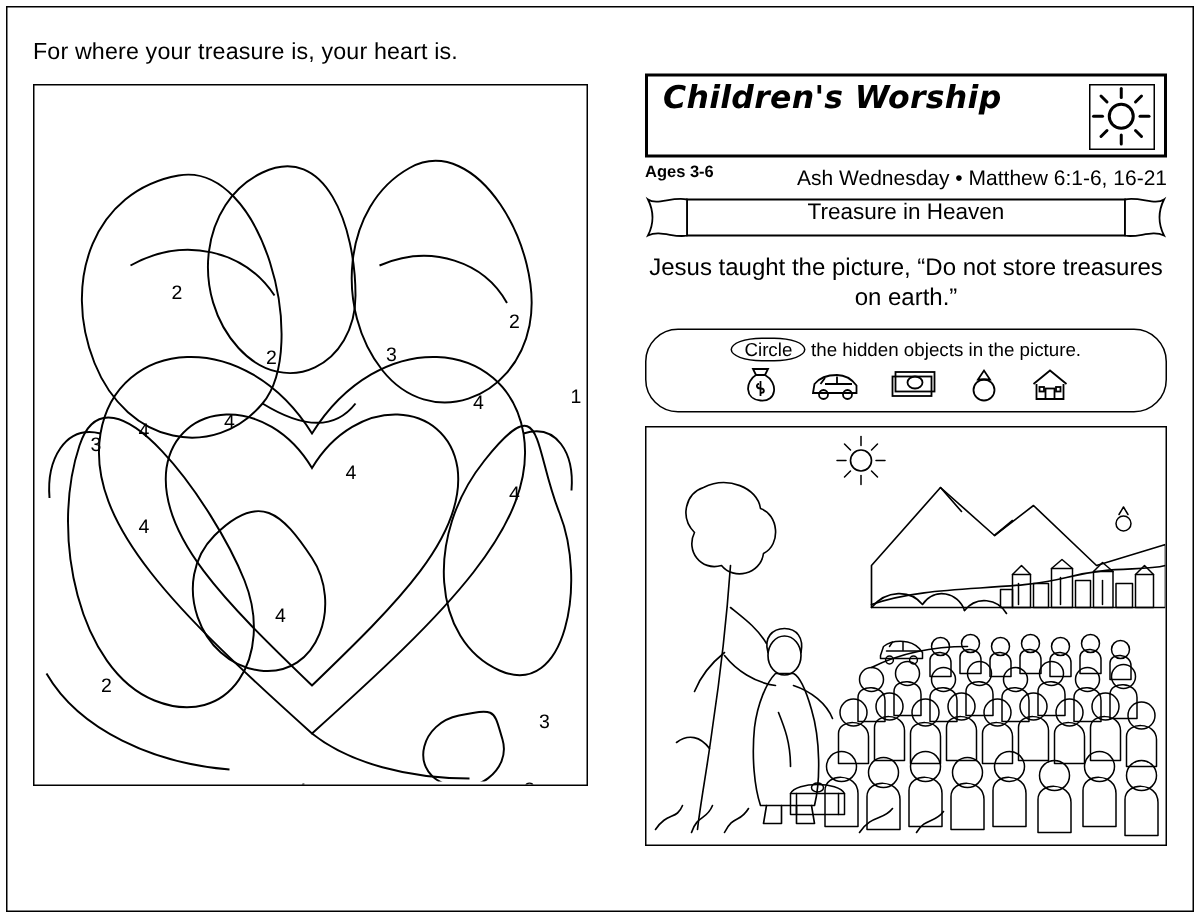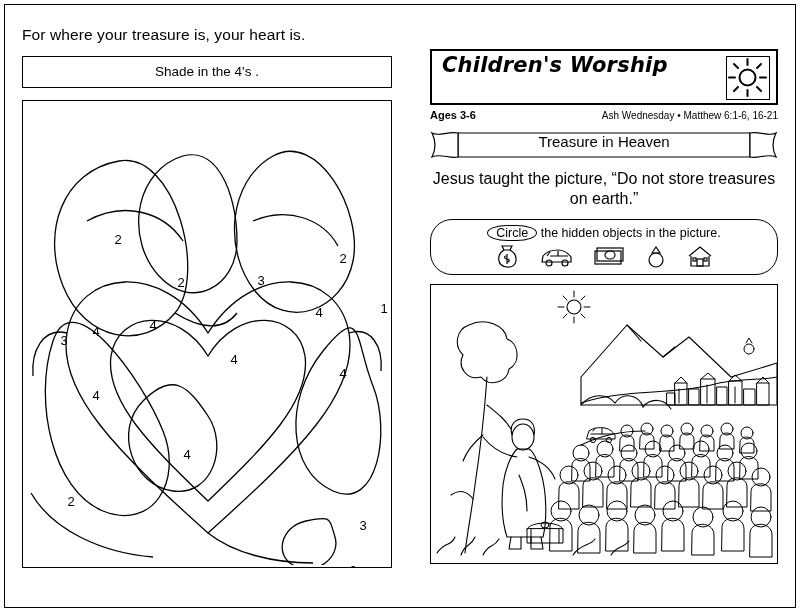--- a/index.html
+++ b/index.html
@@ -111,21 +111,21 @@
   }
   .ages {
     margin-top: 4px;
     font-size: 11px;
     font-weight: bold;
     display: inline-block;
   }
   .scripture {
     float: right;
     margin-top: 5px;
-    font-size: 10px;
+    font-size: 14px;
   }
   .banner {
     clear: both;
     margin-top: 6px;
     position: relative;
     height: 34px;
   }
   .banner-text {
     position: absolute;
     left: 0; right: 0; top: 0;
@@ -182,23 +182,20 @@
 </head>
 <body>
 
 <div class="page">
   <div class="outer-border"></div>
 
   <div class="left-panel">
 
     <div class="left-title">For where your treasure is, your heart is.</div>
 
-    <div class="shade-box">
-      <span>Shade in the 4's .</span>
-    </div>
 
     <div class="puzzle-box">
       <svg width="368" height="464" viewBox="0 0 368 464">
         <g fill="none" stroke="#000" stroke-width="1.3">
 
           <path d="M185 232 C 140 160, 55 168, 44 232 C 34 292, 96 352, 185 432 C 274 352, 336 292, 326 232 C 315 168, 230 160, 185 232 Z"></path>
 
           <path d="M185 255 C 155 205, 95 210, 88 255 C 82 300, 128 345, 185 400 C 242 345, 288 300, 282 255 C 275 210, 215 205, 185 255 Z"></path>
 
           <path d="M96 60 C 40 70, 18 130, 40 185 C 62 240, 120 250, 152 212 C 184 174, 152 50, 96 60 Z"></path>

